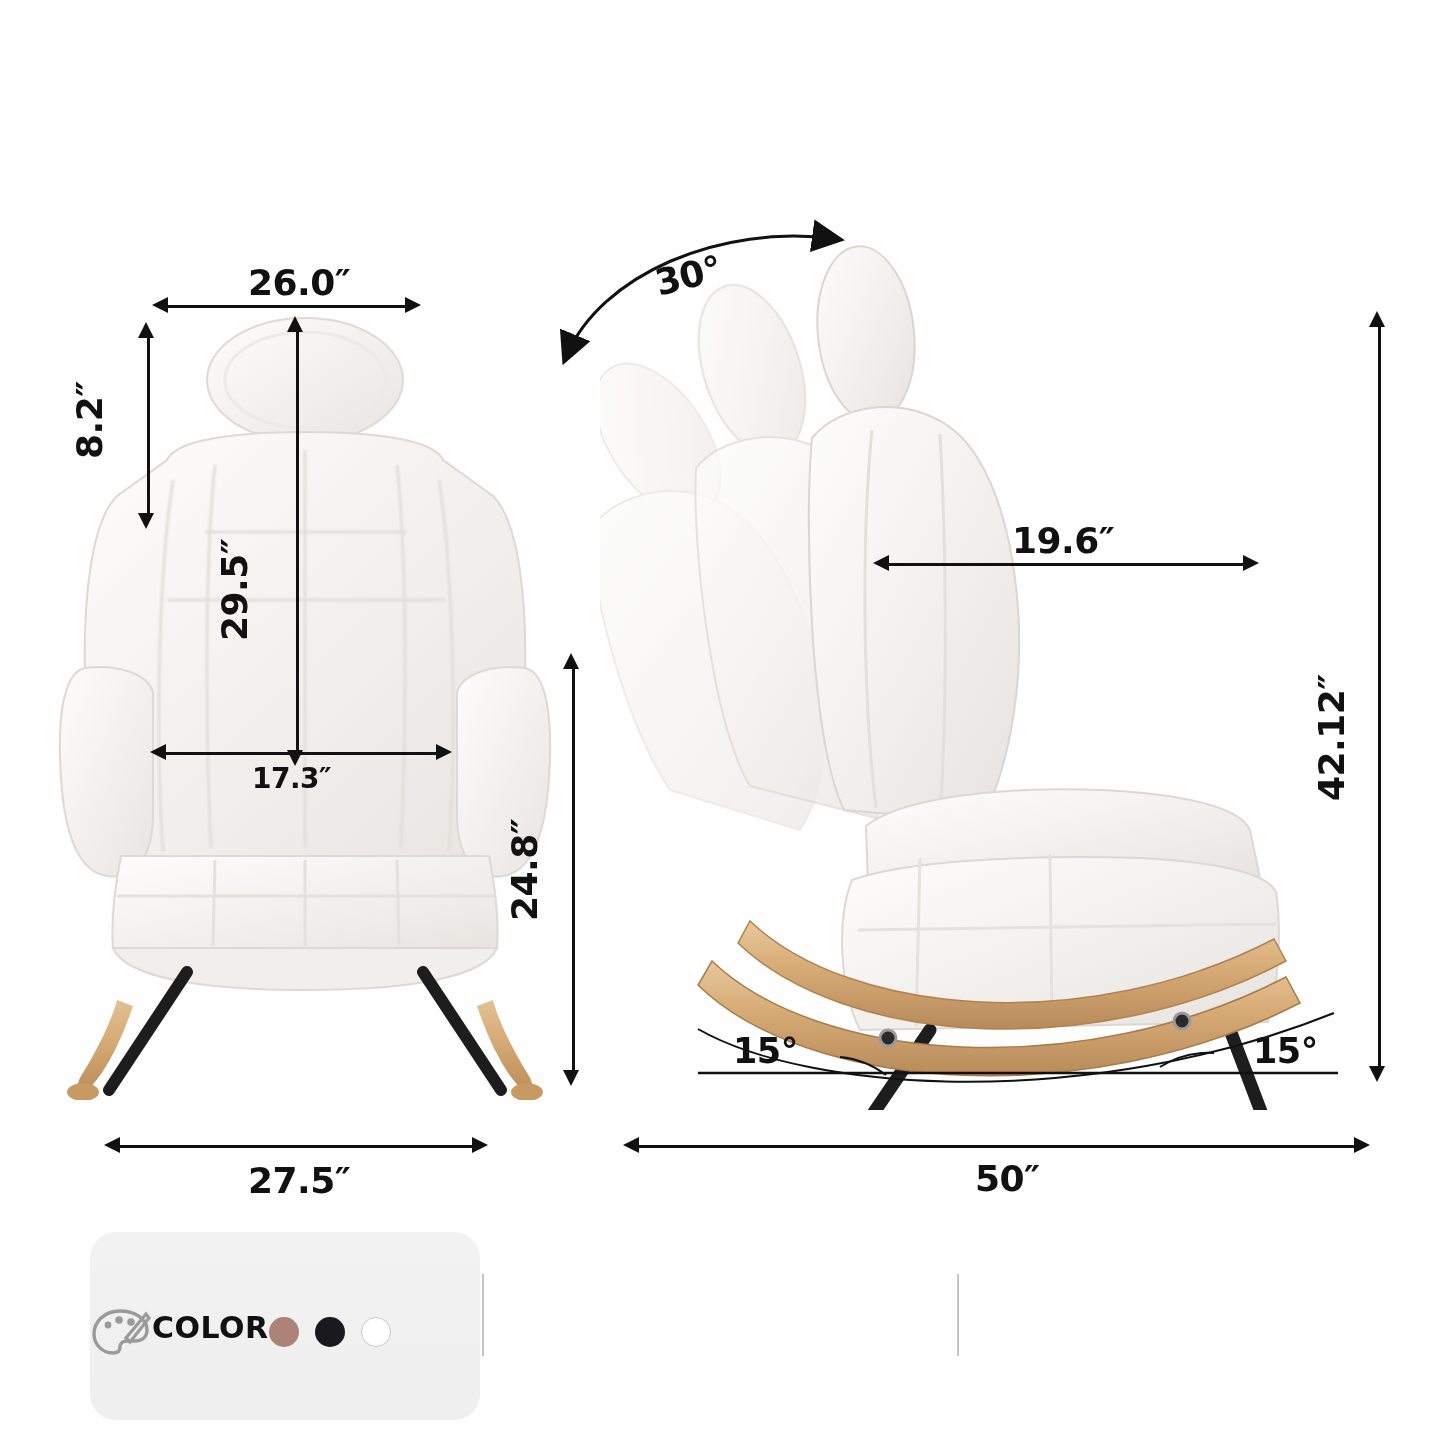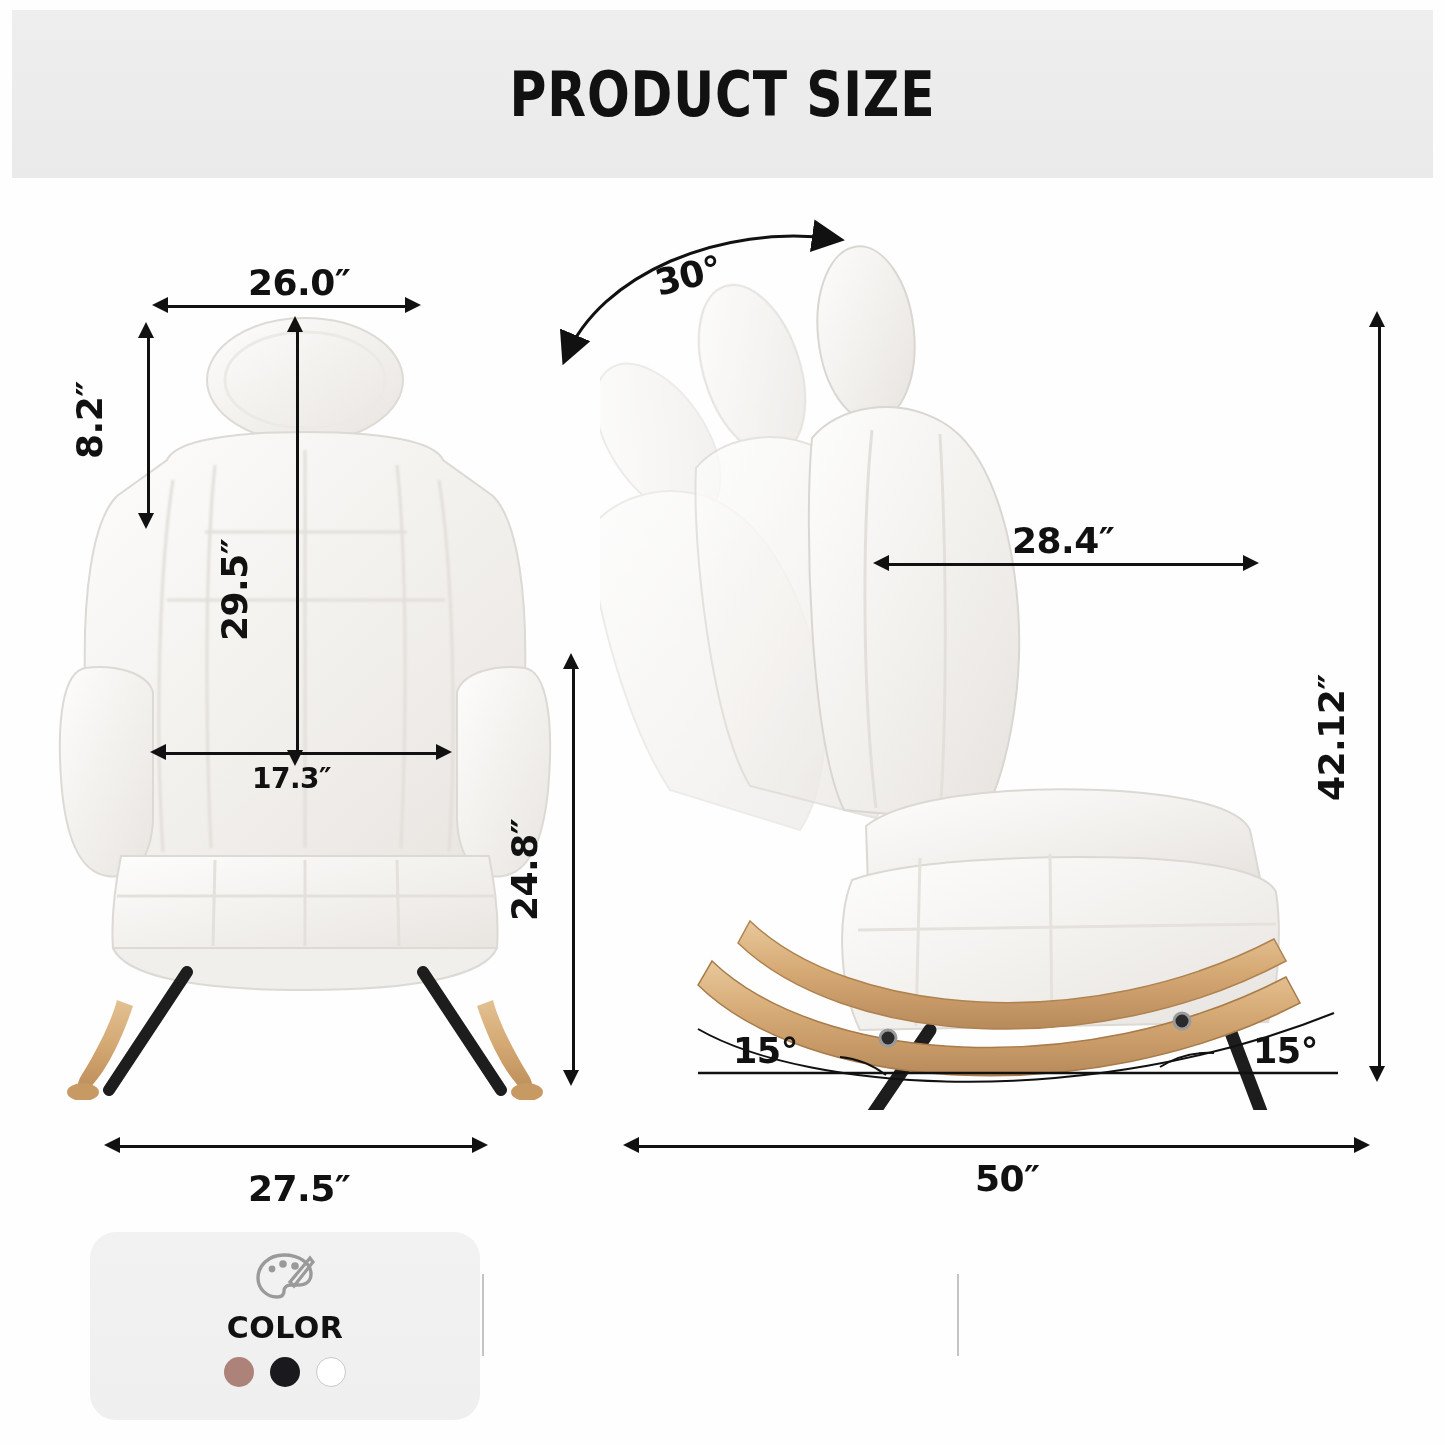--- a/index.html
+++ b/index.html
@@ -26,38 +26,35 @@
   .arr-d{border-left:8px solid transparent;border-right:8px solid transparent;border-top:16px solid #111;}
   .rot{transform:rotate(-90deg);transform-origin:left bottom;}
 
   
   .chair-svg{position:absolute;}
 
   
   .cards{position:absolute;left:0;top:1232px;width:1445px;height:190px;}
   .card{position:absolute;top:0;height:188px;border-radius:26px;
     background:linear-gradient(180deg,#f2f2f2 0%,#eeefee 100%);
-    display:flex;flex-direction:column;align-items:center;}
+    display:flex;align-items:center;}
   .card-icon{margin-top:14px;height:62px;display:flex;align-items:center;justify-content:center;}
   .card-title{font-family:"DejaVu Sans",sans-serif;font-weight:bold;font-size:30px;color:#111;
     letter-spacing:.5px;margin-top:2px;}
   .card-line{font-family:"Liberation Sans",sans-serif;font-size:25px;color:#1b1b1b;margin-top:5px;}
   .swatches{display:flex;gap:16px;margin-top:12px;}
   .sw{width:30px;height:30px;border-radius:50%;}
   .sw-white{border:1px solid #c9c9c9;box-sizing:border-box;}
   .divider{position:absolute;top:42px;width:2px;height:82px;background:#c4c4c4;}
 </style>
 </head>
 <body>
 
 <div id="page">
 
-  <div class="header-band">
-    <div class="header-title">PRODUCT SIZE</div>
-  </div>
 
   <svg class="chair-svg" style="left:55px;top:300px;" width="500" height="800" viewBox="0 0 500 800">
     <defs>
       <linearGradient id="boucleF" x1="0" y1="0" x2="1" y2="1">
         <stop offset="0%" stop-color="#fdfdfc"></stop>
           <stop offset="45%" stop-color="#f4f2ef"></stop>
         <stop offset="100%" stop-color="#e8e5e1"></stop>
       </linearGradient>
       <linearGradient id="woodF" x1="0" y1="0" x2="0" y2="1">
         <stop offset="0%" stop-color="#e3c193"></stop>
@@ -230,41 +227,41 @@
   </div>
 
   <div>
     <div class="dim-label rot" style="left:545px;top:880px;font-size:36px;">24.8″</div>
     <div class="vline" style="left:572px;top:668px;height:402px;"></div>
     <div class="arrow arr-u" style="left:563px;top:653px;"></div>
     <div class="arrow arr-d" style="left:563px;top:1070px;"></div>
   </div>
 
   <div>
-    <div class="dim-label" style="left:248px;top:1160px;font-size:36px;margin-top:8px;">27.5″</div>
+    <div class="dim-label" style="left:248px;top:1160px;font-size:36px;">27.5″</div>
     <div class="hline" style="left:120px;top:1145px;width:352px;"></div>
     <div class="arrow arr-l" style="left:104px;top:1137px;"></div>
     <div class="arrow arr-r" style="left:472px;top:1137px;"></div>
   </div>
 
   <svg style="position:absolute;left:540px;top:215px;" width="320" height="160" viewBox="0 0 320 160">
     <defs>
       <marker id="arrEndA" markerWidth="11" markerHeight="11" refX="8" refY="5.5" orient="auto">
         <path d="M0,0 L11,5.5 L0,11 z" fill="#111"></path>
       </marker>
       <marker id="arrStartA" markerWidth="11" markerHeight="11" refX="3" refY="5.5" orient="auto">
         <path d="M11,0 L0,5.5 L11,11 z" fill="#111"></path>
       </marker>
     </defs>
     <path d="M26 142 C 60 60, 180 8, 296 24" fill="none" stroke="#111" stroke-width="3" marker-start="url(#arrStartA)" marker-end="url(#arrEndA)"></path>
   </svg>
   <div class="dim-label" style="left:655px;top:255px;font-size:36px;transform:rotate(-14deg);">30°</div>
 
   <div>
-    <div class="dim-label" style="left:1012px;top:520px;font-size:36px;">28.4″</div>
+    <div class="dim-label" style="left:1012px;top:520px;font-size:36px;">19.6″</div>
     <div class="hline" style="left:889px;top:563px;width:354px;"></div>
     <div class="arrow arr-l" style="left:873px;top:555px;"></div>
     <div class="arrow arr-r" style="left:1243px;top:555px;"></div>
   </div>
 
   <div>
     <div class="dim-label rot" style="left:1352px;top:760px;font-size:36px;">42.12″</div>
     <div class="vline" style="left:1378px;top:326px;height:740px;"></div>
     <div class="arrow arr-u" style="left:1369px;top:311px;"></div>
     <div class="arrow arr-d" style="left:1369px;top:1066px;"></div>

